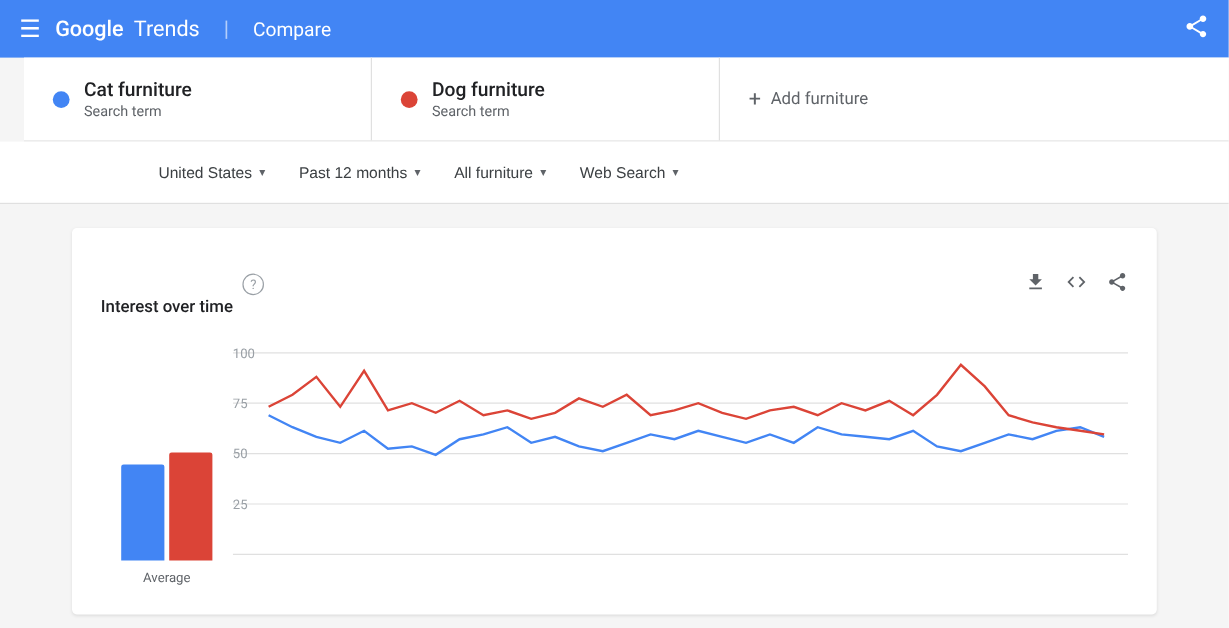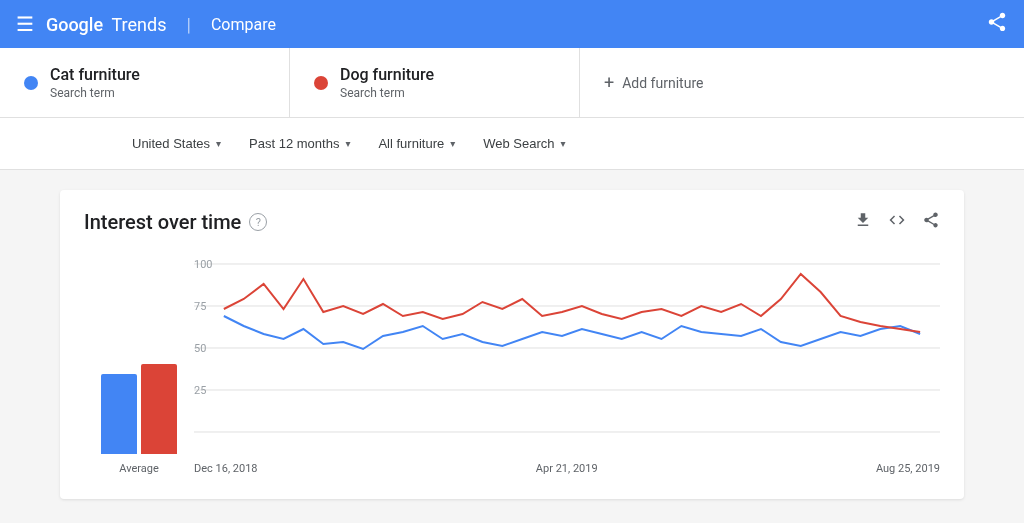--- a/index.html
+++ b/index.html
@@ -47,20 +47,21 @@
       font-weight: 400;
     }
 
     
     .search-terms-bar {
       background: white;
       display: flex;
       align-items: stretch;
       border-bottom: 1px solid #e0e0e0;
       min-height: 70px;
+      margin-left: 20px;
     }
     .search-term-item {
       display: flex;
       align-items: center;
       padding: 16px 24px;
       border-right: 1px solid #e0e0e0;
       flex: 1;
       max-width: 290px;
       gap: 12px;
     }
@@ -136,23 +137,24 @@
       align-items: center;
       justify-content: space-between;
       margin-bottom: 20px;
     }
     .chart-title-area {
       display: flex;
       align-items: center;
       gap: 8px;
     }
     .chart-title {
-      font-size: 20px;
+      font-size: 14px;
       font-weight: 500;
       color: #202124;
+      margin-top: 38px;
     }
     .info-icon {
       width: 18px;
       height: 18px;
       border-radius: 50%;
       border: 1.5px solid #9aa0a6;
       display: flex;
       align-items: center;
       justify-content: center;
       font-size: 11px;
@@ -407,21 +409,16 @@
               610,20
               630,38
               650,62
               670,68
               690,72
               710,75
               730,78
             "></polyline>
         </svg>
         
-        <div class="x-axis-labels">
-          <span class="x-label">Dec 16, 2018</span>
-          <span class="x-label">Apr 21, 2019</span>
-          <span class="x-label">Aug 25, 2019</span>
-        </div>
       </div>
     </div>
   </div>
 </div>
 
 </body></html>

